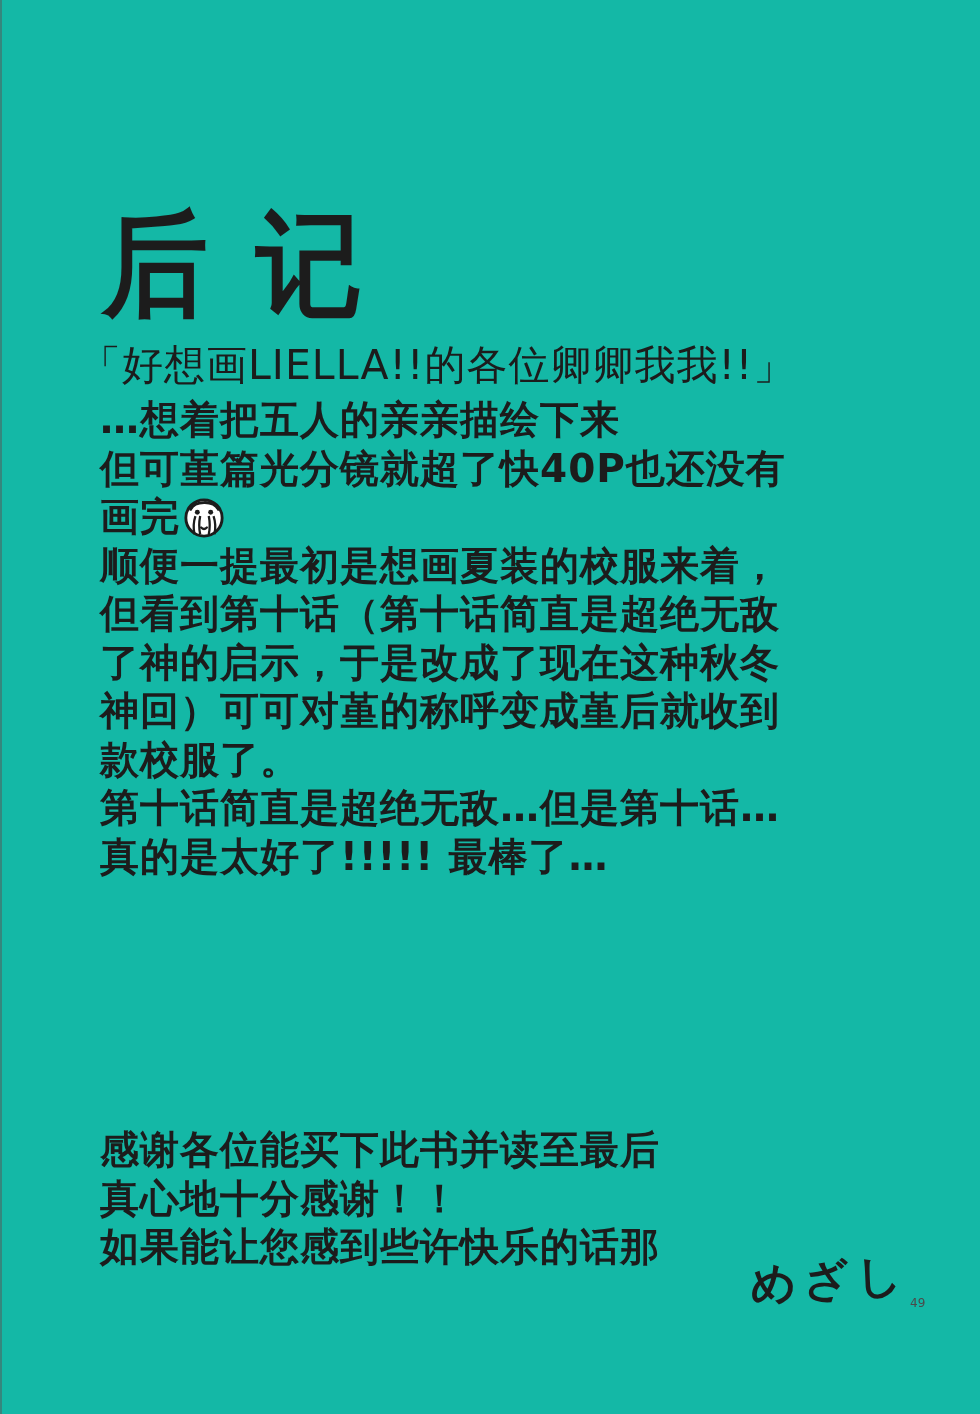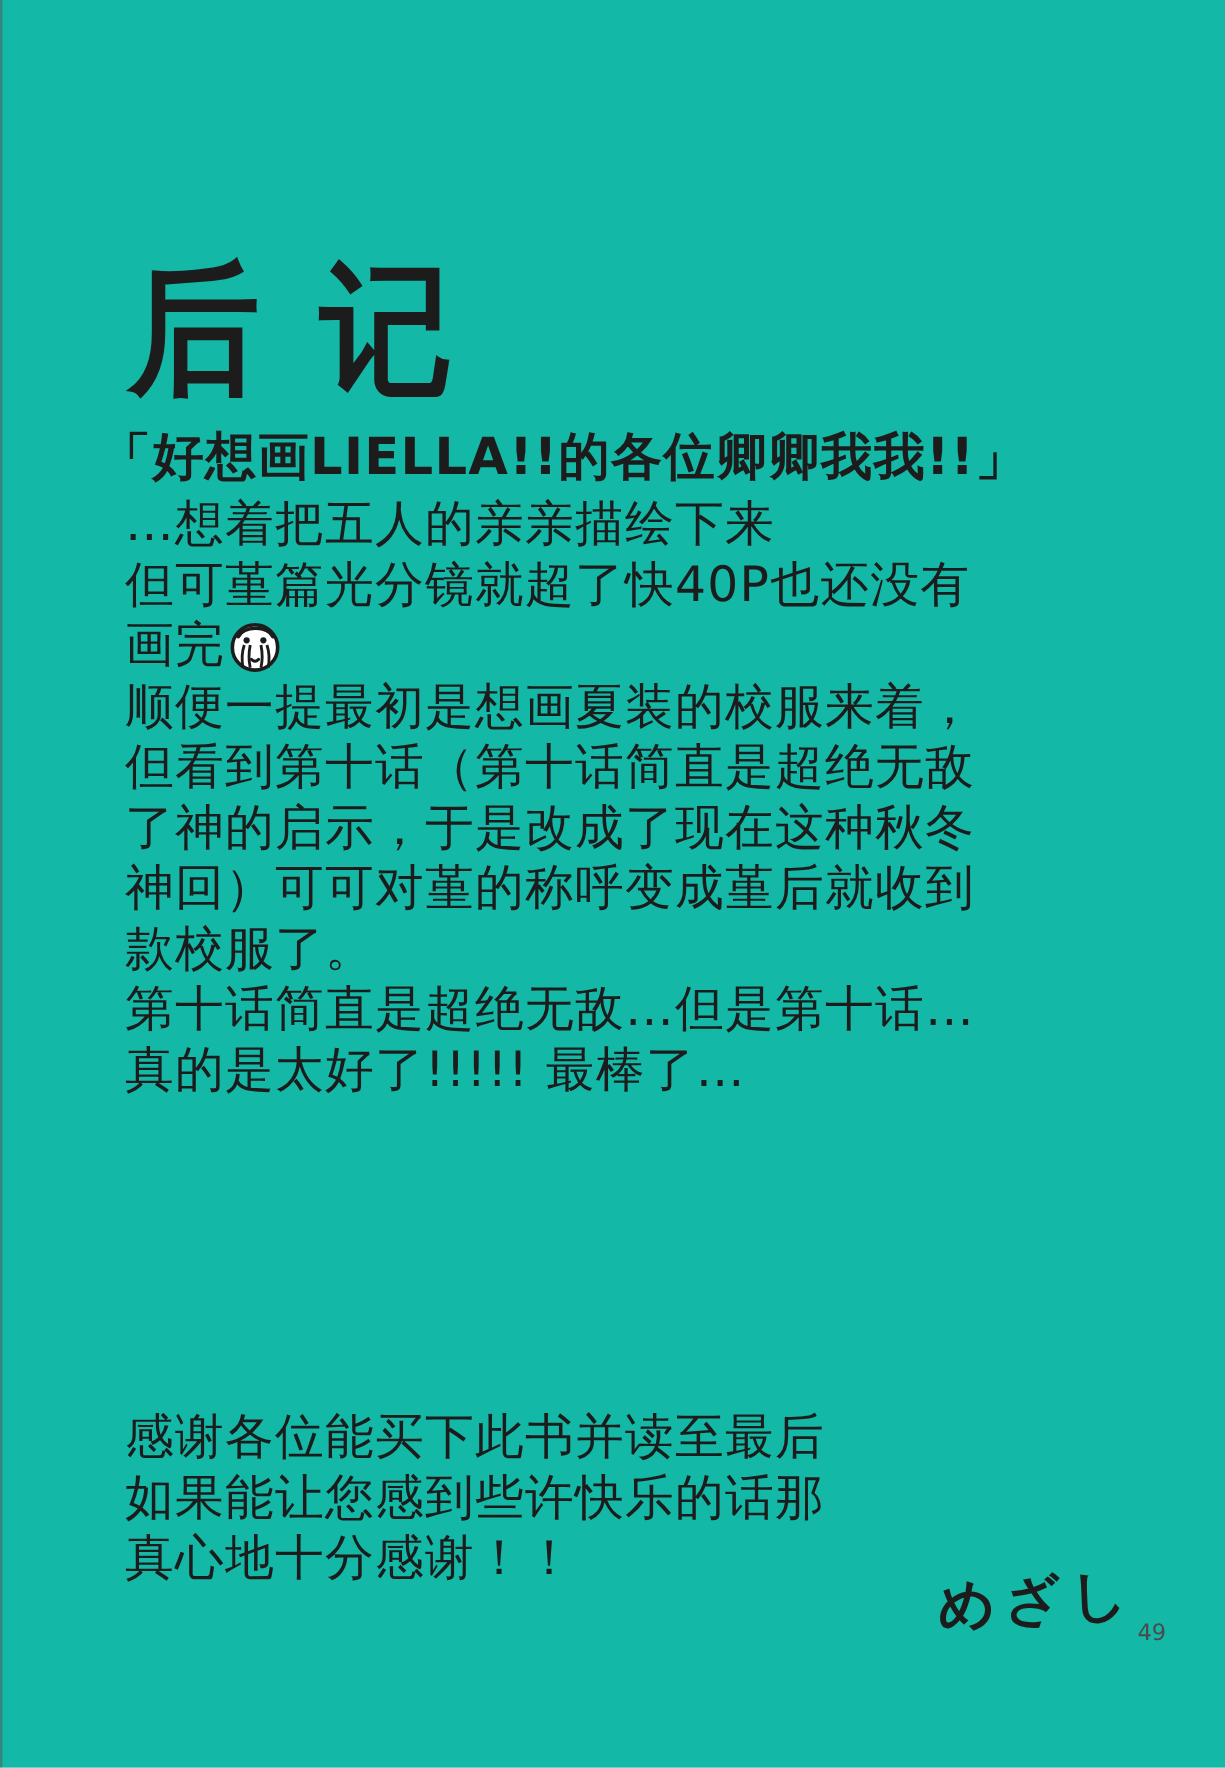--- a/index.html
+++ b/index.html
@@ -17,40 +17,40 @@
   .page-title{
     position:absolute;left:102px;top:188px;
     font-family:"DejaVu Serif",serif;
     font-size:106px;font-weight:bold;
     letter-spacing:48px;white-space:nowrap;
     transform:scaleY(1.08);transform-origin:top left;
   }
 
   .quote-line{
     position:absolute;left:80px;top:338px;
-    font-size:41px;font-weight:700;white-space:nowrap;letter-spacing:1px;
+    font-size:41px;font-weight:400;white-space:nowrap;letter-spacing:1px;
   }
 
   .body-text{position:absolute;left:100px;top:396px;}
-  .bline{font-size:39px;font-weight:400;line-height:48.5px;white-space:nowrap;letter-spacing:1px;}
+  .bline{font-size:39px;font-weight:700;line-height:48.5px;white-space:nowrap;letter-spacing:1px;}
   .bline-flex{display:flex;align-items:center;}
   .inline-icon{margin:0 3px;flex:0 0 auto;}
 
   
   .diagram{position:absolute;left:0;top:905px;width:980px;height:225px;}
 
   .thanks-text{position:absolute;left:100px;top:1126px;}
   .signature{
     position:absolute;left:750px;top:1250px;
     font-size:45px;font-weight:800;letter-spacing:7px;
     transform:rotate(-4deg);white-space:nowrap;
   }
   .page-number{
     position:absolute;left:910px;top:1296px;
-    font-size:18px;color:#4a4a4a;font-weight:400;
+    font-size:12px;color:#4a4a4a;font-weight:400;
   }
   svg{display:block;}
 </style>
 </head>
 <body>
 
 <div class="page">
   <div class="edge-sliver"></div>
 
   <div class="page-title">后记</div>
@@ -122,19 +122,19 @@
 
     
     
 
     
     
   </div>
 
   <div class="thanks-text">
     <div class="bline">感谢各位能买下此书并读至最后</div>
+    <div class="bline">真心地十分感谢！！</div>
     <div class="bline">如果能让您感到些许快乐的话那</div>
-    <div class="bline">真心地十分感谢！！</div>
   </div>
 
   <div class="signature">めざし</div>
   <div class="page-number">49</div>
 </div>
 
 </body></html>

